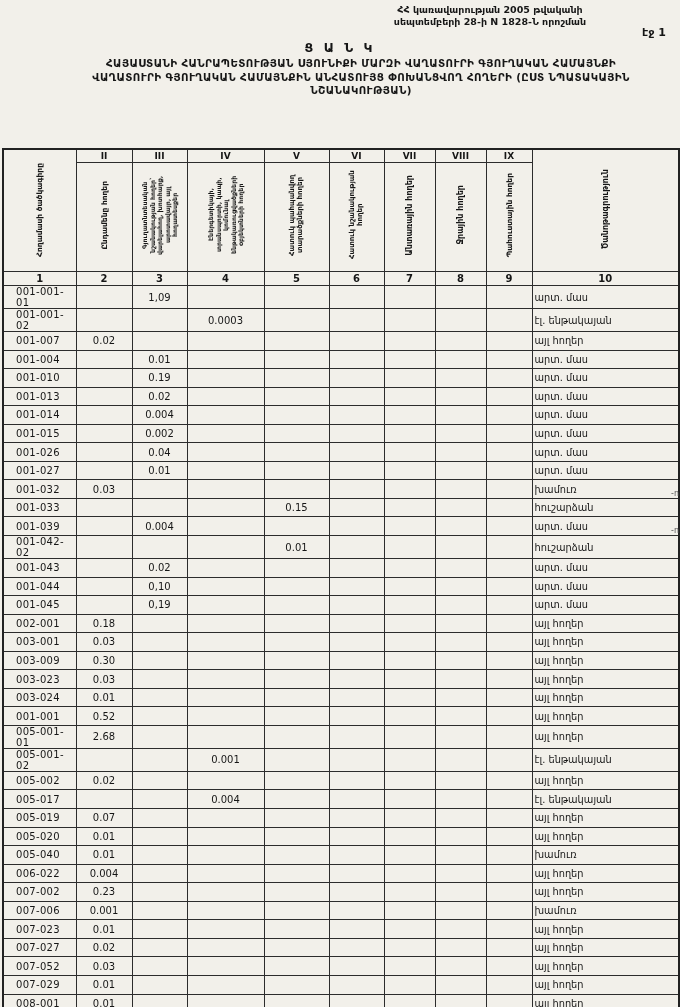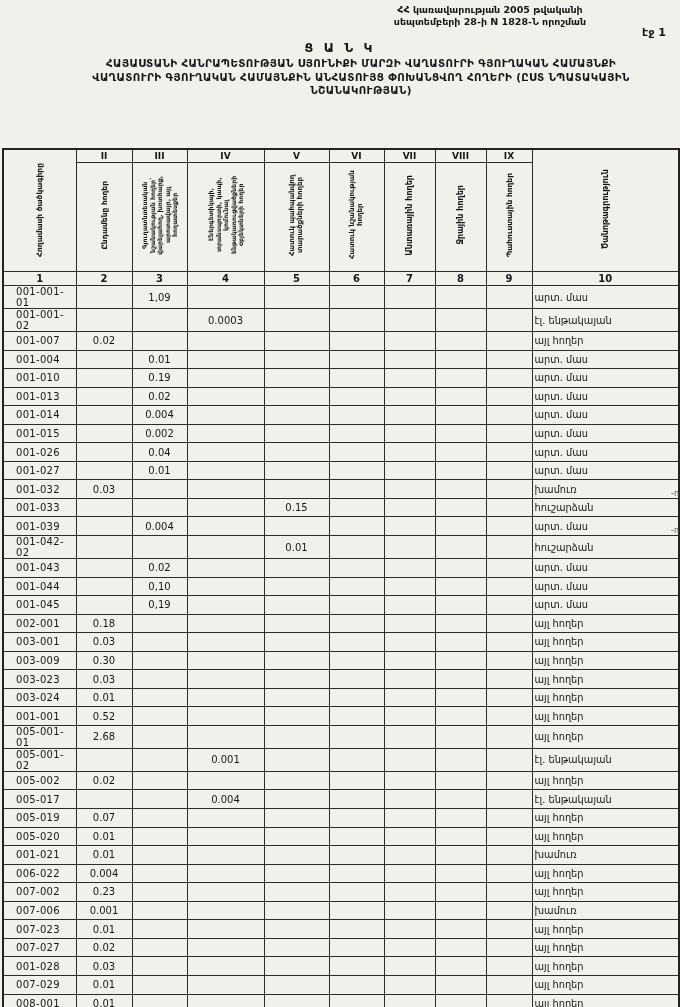--- a/index.html
+++ b/index.html
@@ -511,21 +511,21 @@
           <td class="c-val"></td>
           <td class="c-val"></td>
           <td class="c-val"></td>
           <td class="c-val"></td>
           <td class="c-val"></td>
           <td class="c-val"></td>
           <td class="c-val"></td>
           <td class="c-des">այլ հողեր</td>
         </tr>
         <tr>
-          <td class="c-code">001-021</td>
+          <td class="c-code">005-040</td>
           <td class="c-val">0.01</td>
           <td class="c-val"></td>
           <td class="c-val"></td>
           <td class="c-val"></td>
           <td class="c-val"></td>
           <td class="c-val"></td>
           <td class="c-val"></td>
           <td class="c-val"></td>
           <td class="c-des">խամուռ</td>
         </tr>
@@ -583,21 +583,21 @@
           <td class="c-val"></td>
           <td class="c-val"></td>
           <td class="c-val"></td>
           <td class="c-val"></td>
           <td class="c-val"></td>
           <td class="c-val"></td>
           <td class="c-val"></td>
           <td class="c-des">այլ հողեր</td>
         </tr>
         <tr>
-          <td class="c-code">001-028</td>
+          <td class="c-code">007-052</td>
           <td class="c-val">0.03</td>
           <td class="c-val"></td>
           <td class="c-val"></td>
           <td class="c-val"></td>
           <td class="c-val"></td>
           <td class="c-val"></td>
           <td class="c-val"></td>
           <td class="c-val"></td>
           <td class="c-des">այլ հողեր</td>
         </tr>

